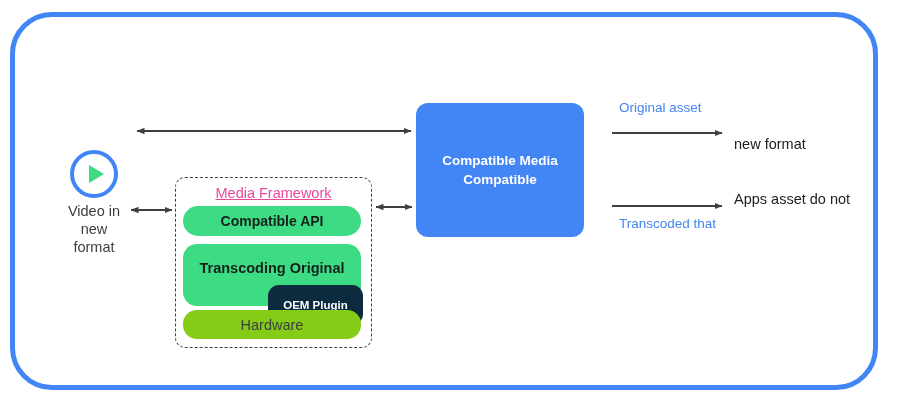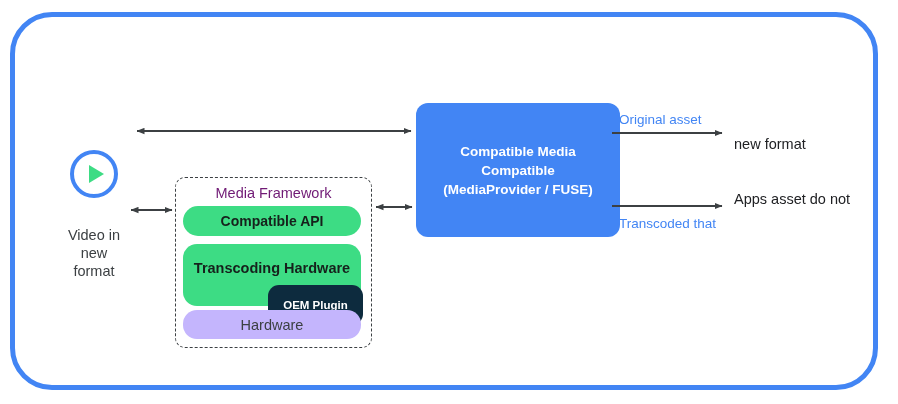--- a/index.html
+++ b/index.html
@@ -14,45 +14,45 @@
          background:transparent;}
 
   
   .play-ring{position:absolute;left:70px;top:150px;width:48px;height:48px;
              border:4px solid #4285f4;border-radius:50%;box-sizing:border-box;
              background:#ffffff;display:flex;align-items:center;justify-content:center;}
   .play-tri{width:0;height:0;border-left:15px solid #3ddc84;
             border-top:9px solid transparent;border-bottom:9px solid transparent;
             margin-left:4px;}
   .video-label{position:absolute;left:44px;top:202px;width:100px;text-align:center;
-               font-size:14.5px;line-height:18px;color:#3c4043;margin-top:24px;}
+               font-size:14.5px;line-height:18px;color:#3c4043;}
 
   
   .mf-box{position:absolute;left:175px;top:177px;width:197px;height:171px;
           border:1.6px dashed #3c4043;border-radius:10px;box-sizing:border-box;
           background:#ffffff;}
   .mf-title{position:absolute;left:175px;top:185px;width:197px;text-align:center;
-            font-size:14.5px;color:#701a75;}
+            font-size:14.5px;color:#ec4899;text-decoration:underline;}
 
   .api-box{position:absolute;left:183px;top:206px;width:178px;height:30px;
            background:#3ddc84;border-radius:15px;display:flex;align-items:center;
            justify-content:center;font-size:14px;font-weight:bold;color:#16211c;}
   .svc-box{position:absolute;left:183px;top:244px;width:178px;height:62px;
            background:#3ddc84;border-radius:14px;}
   .svc-label{position:absolute;left:183px;top:260px;width:178px;text-align:center;
              font-size:14.5px;font-weight:bold;color:#16211c;}
   .oem-pill{position:absolute;left:268px;top:285px;width:95px;height:40px;
             background:#0d2b3e;border-radius:11px;display:flex;align-items:center;
             justify-content:center;font-size:11.5px;font-weight:bold;color:#ffffff;}
   .hw-box{position:absolute;left:183px;top:310px;width:178px;height:29px;
-          background:#c4b5fd;border-radius:14px;display:flex;align-items:center;
+          background:#84cc16;border-radius:14px;display:flex;align-items:center;
           justify-content:center;font-size:14.5px;color:#3c4043;}
 
   
-  .cmt-box{position:absolute;left:416px;top:103px;width:204px;height:134px;
+  .cmt-box{position:absolute;left:416px;top:103px;width:168px;height:134px;
            background:#4285f4;border-radius:12px;display:flex;align-items:center;
            justify-content:center;text-align:center;}
   .cmt-text{font-size:13.5px;font-weight:bold;color:#ffffff;line-height:19px;
             padding:0 6px;}
 
   
   .arrows{position:absolute;left:0;top:0;width:898px;height:404px;
           pointer-events:none;}
 
   
@@ -75,30 +75,29 @@
     <span>new</span><br>
     <span>format</span>
   </div>
 
   <div class="mf-box"></div>
   <div class="mf-title">Media Framework</div>
 
   <div class="api-box">Compatible API</div>
 
   <div class="svc-box"></div>
-  <div class="svc-label">Transcoding Hardware</div>
+  <div class="svc-label">Transcoding Original</div>
   <div class="oem-pill">OEM Plugin</div>
 
   <div class="hw-box">Hardware</div>
 
   <div class="cmt-box">
     <div class="cmt-text">
       <span>Compatible Media</span><br>
       <span>Compatible</span><br>
-      <span>(MediaProvider / FUSE)</span>
     </div>
   </div>
 
   <svg class="arrows" viewBox="0 0 898 404" xmlns="http://www.w3.org/2000/svg">
     <defs>
       <marker id="ahR" markerWidth="9" markerHeight="9" refX="7.5" refY="3.2" orient="auto" markerUnits="userSpaceOnUse">
         <path d="M0,0 L8,3.2 L0,6.4 z" fill="#3c4043"></path>
       </marker>
       <marker id="ahL" markerWidth="9" markerHeight="9" refX="0.5" refY="3.2" orient="auto" markerUnits="userSpaceOnUse">
         <path d="M8,0 L0,3.2 L8,6.4 z" fill="#3c4043"></path>
@@ -109,21 +108,21 @@
 
     <line x1="131" y1="210" x2="172" y2="210" stroke="#3c4043" stroke-width="1.8" marker-start="url(#ahL)" marker-end="url(#ahR)"></line>
 
     <line x1="376" y1="207" x2="412" y2="207" stroke="#3c4043" stroke-width="1.8" marker-start="url(#ahL)" marker-end="url(#ahR)"></line>
 
     <line x1="612" y1="133" x2="722" y2="133" stroke="#3c4043" stroke-width="1.8" marker-end="url(#ahR)"></line>
 
     <line x1="612" y1="206" x2="722" y2="206" stroke="#3c4043" stroke-width="1.8" marker-end="url(#ahR)"></line>
   </svg>
 
-  <div class="lbl-blue" style="left:619px;top:112px;">Original asset</div>
+  <div class="lbl-blue" style="left:619px;top:100px;">Original asset</div>
   <div class="lbl-dark" style="left:734px;top:116px;">
     <br>
     <span>new format</span>
   </div>
 
   <div class="lbl-blue" style="left:619px;top:216px;">Transcoded that</div>
   <div class="lbl-dark" style="left:734px;top:190px;">
     <span>Apps asset do not</span><br>
   </div>
 

